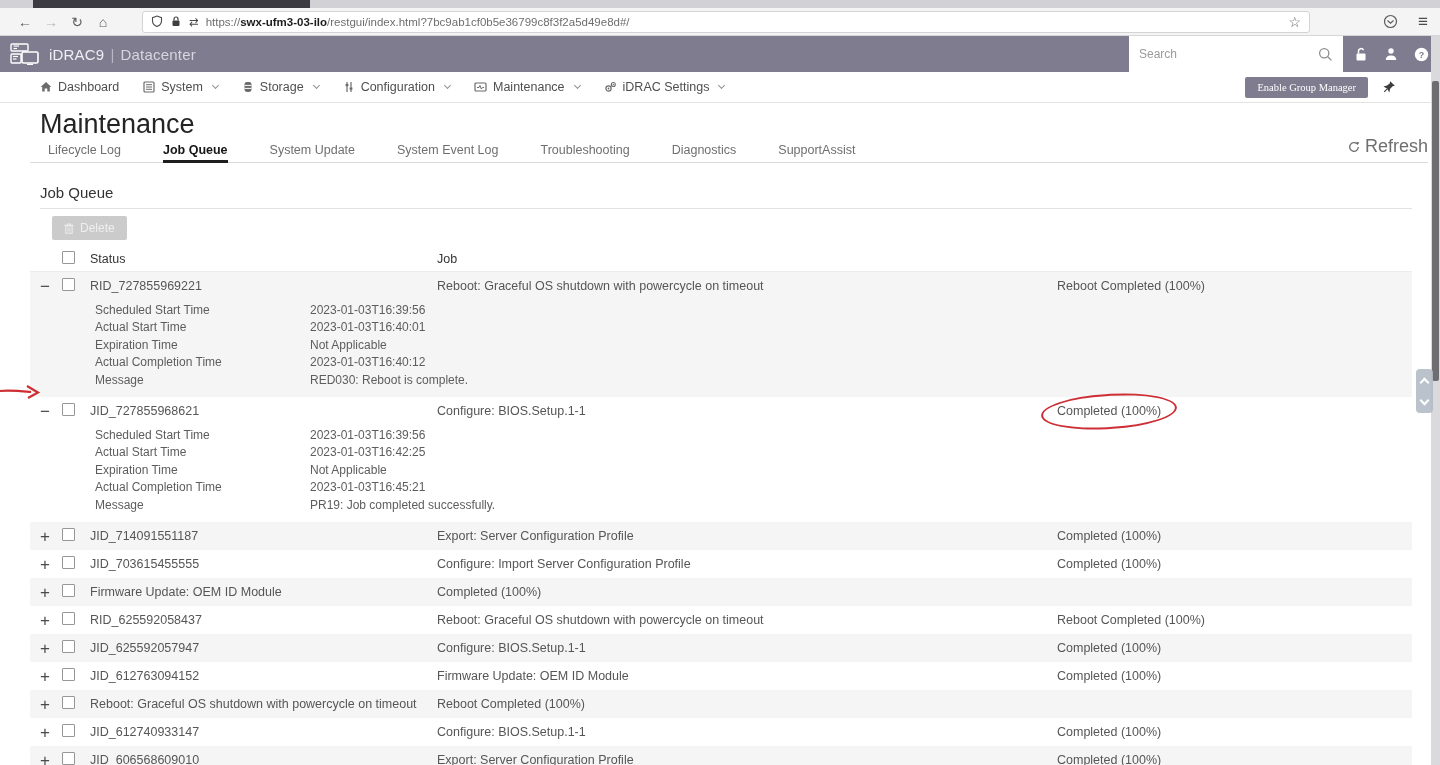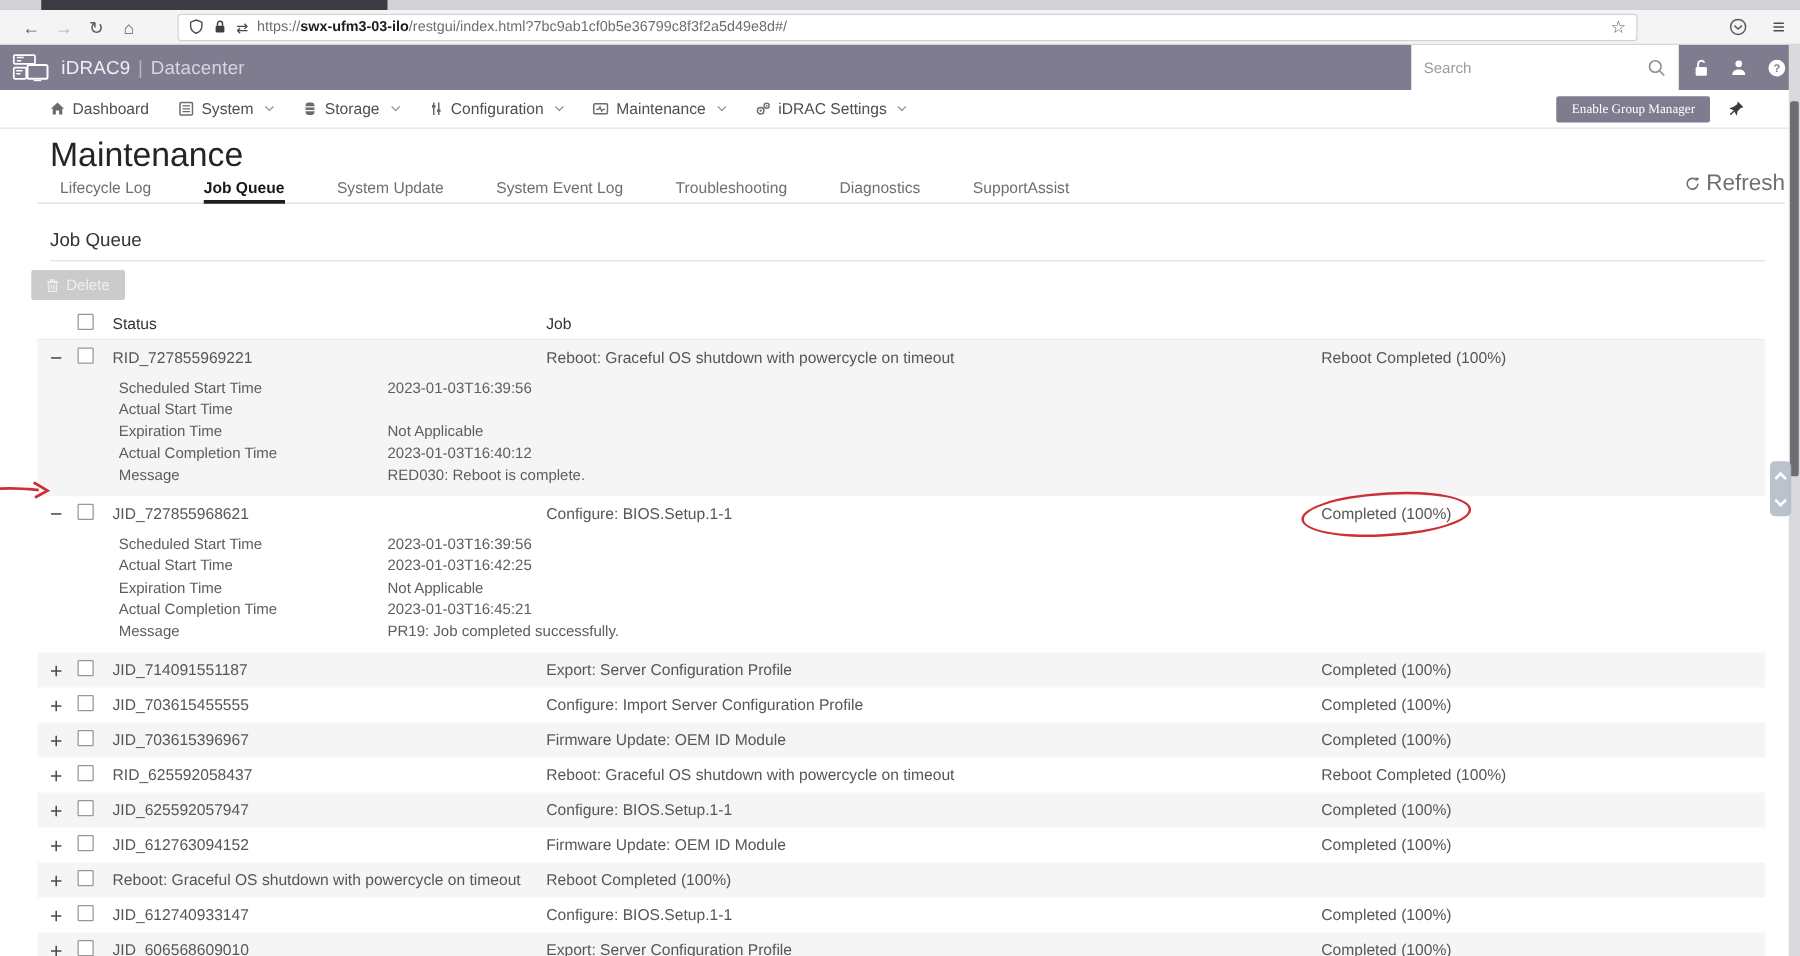--- a/index.html
+++ b/index.html
@@ -45,21 +45,21 @@
   .grp-btn{background:var(--header-purple);color:#fff;font-size:10.5px;border:none;border-radius:2px;padding:5px 12px;font-family:Liberation Serif, serif}
   
   .page-title{font-size:27px;font-weight:400;color:#242424;margin:6px 0 2px 40px;line-height:30px}
   .tabs{display:flex;align-items:flex-end;gap:42px;margin:0 12px 0 30px;padding-left:18px;border-bottom:1px solid #dcdcdc;height:22px;font-size:12.5px;color:#6f6f6f}
   .tab{padding-bottom:5px;position:relative;white-space:nowrap}
   .tab.active{color:#161616;font-weight:bold}
   .tab.active::after{content:'';position:absolute;left:0;right:0;bottom:-1px;height:3px;background:var(--tab-underline)}
   .refresh{margin-left:auto;display:flex;align-items:center;gap:5px;font-size:18px;color:#6f6f6f;padding-bottom:5px}
   .section-title{font-size:15px;font-weight:400;color:#333;margin:21px 0 7px 40px}
   .section-rule{border:none;border-top:1px solid #e2e2e2;margin:0 28px 0 40px}
-  .delete-btn{margin:7px 0 6px 25px;background:var(--disabled-button);color:#efefef;border:none;border-radius:2px;font-size:12px;padding:5px 12px;display:inline-flex;align-items:center;gap:6px;font-family:inherit}
+  .delete-btn{margin:7px 0 6px 52px;background:var(--disabled-button);color:#efefef;border:none;border-radius:2px;font-size:12px;padding:5px 12px;display:inline-flex;align-items:center;gap:6px;font-family:inherit}
   
   .job-table{margin:0 28px 0 30px;font-size:12.5px;color:#565656}
   .thead,.row-main{display:grid;grid-template-columns:22px 28px 347px 620px auto;align-items:center;padding-left:10px}
   .thead{height:26px;color:#333;border-bottom:1px solid #ececec}
   .thead .chev{border-color:#4d4d4d;width:6px;height:6px;margin-left:8px}
   .checkbox{display:inline-block;width:13px;height:13px;border:1px solid #979797;border-radius:1px;background:#fff}
   .row-group.shade{background:var(--row-shade)}
   .row-main{height:28px}
   .expand{font-size:17px;color:#4a4a4a;line-height:1}
   .row-details{padding:2px 0 8px}
@@ -270,20 +270,21 @@
       <span><span class="status-text">Reboot Completed (100%)</span></span>
     </div>
     <div class="row-details">
   <div class="detail-line">
     <span>Scheduled Start Time</span>
     <span>2023-01-03T16:39:56</span>
   </div>
 
   <div class="detail-line">
     <span>Actual Start Time</span>
+    <span>2023-01-03T16:40:01</span>
   </div>
 
   <div class="detail-line">
     <span>Expiration Time</span>
     <span>Not Applicable</span>
   </div>
 
   <div class="detail-line">
     <span>Actual Completion Time</span>
     <span>2023-01-03T16:40:12</span>
@@ -351,21 +352,20 @@
       <span>Configure: Import Server Configuration Profile</span>
       <span><span class="status-text">Completed (100%)</span></span>
     </div>
 
   </div>
 
   <div class="row-group shade">
     <div class="row-main">
       <span class="expand">+</span>
       <span><span class="checkbox"></span></span>
-      <span>JID_703615396967</span>
       <span>Firmware Update: OEM ID Module</span>
       <span><span class="status-text">Completed (100%)</span></span>
     </div>
 
   </div>
 
   <div class="row-group plain">
     <div class="row-main">
       <span class="expand">+</span>
       <span><span class="checkbox"></span></span>

